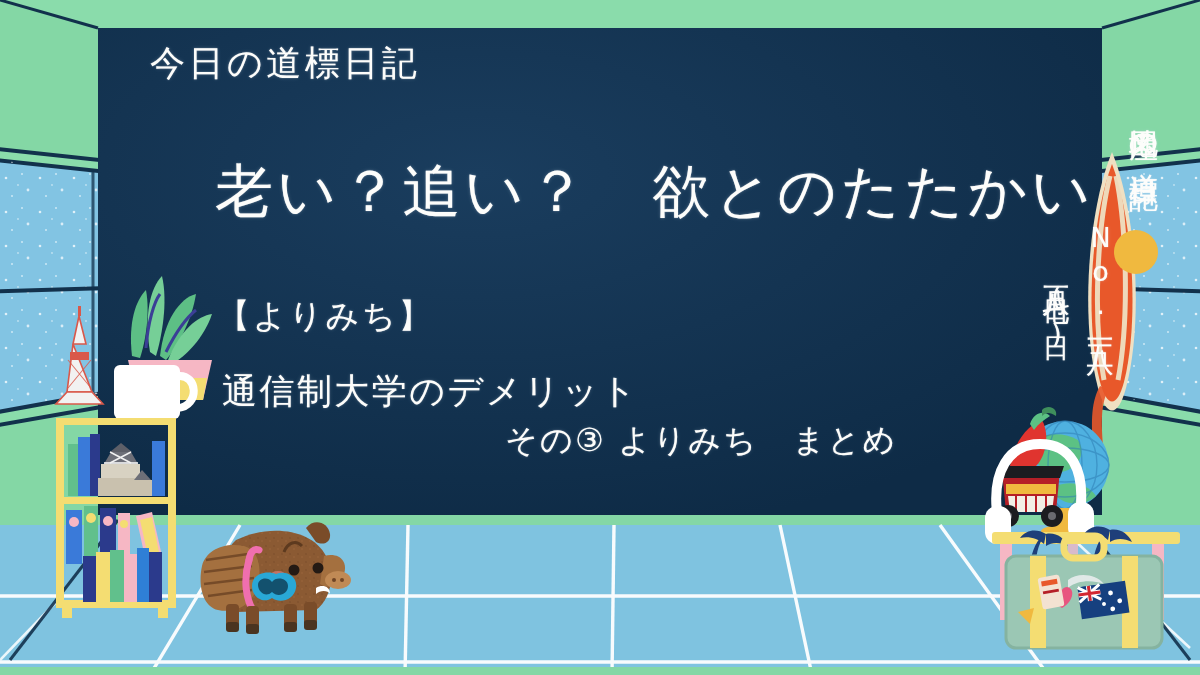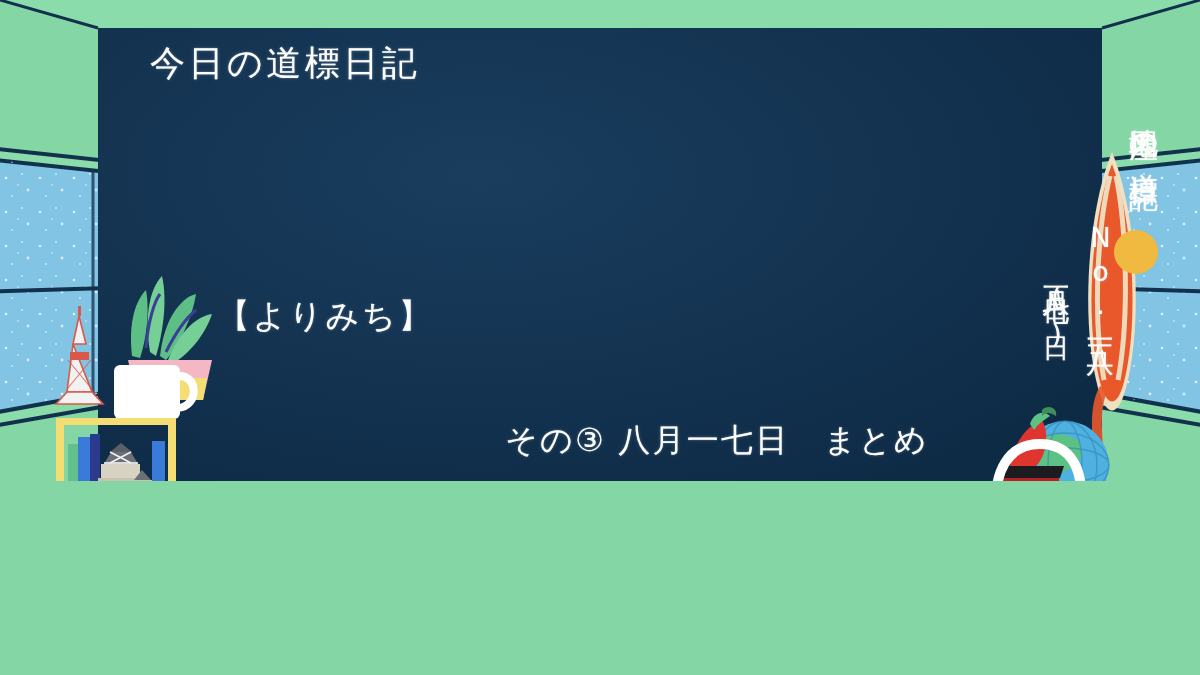--- a/index.html
+++ b/index.html
@@ -2,21 +2,21 @@
 <html><head>
 <meta charset="utf-8">
 <style>
   * { margin:0; padding:0; box-sizing:border-box; }
   html,body { width:1200px; height:675px; overflow:hidden; }
   body {
     font-family:"DejaVu Sans", sans-serif;
     background:#84d7a5;
     position:relative;
   }
-  #stage { position:absolute; inset:0; width:1200px; height:481px; overflow:hidden; }
+  #stage { position:absolute; inset:0; width:1200px; height:667px; overflow:hidden; }
   .layer { position:absolute; inset:0; }
   svg.scene { position:absolute; left:0; top:0; width:1200px; height:675px; }
 
   
   .chalk {
     position:absolute;
     color:#fdfdfb;
     font-family:"DejaVu Sans", sans-serif;
     font-weight:400;
     letter-spacing:.06em;
@@ -321,25 +321,27 @@
         </g>
         <path d="M1018,612 L1034,608 L1030,624 Z" fill="#f0b93f"></path>
       </g>
 
     </g>
   </svg>
 
   <div class="layer">
     <div class="chalk" id="kicker">今日の道標日記</div>
 
+    <div class="chalk" id="main-title">老い？追い？　欲とのたたかい</div>
 
     <div class="chalk" id="sub-label">【よりみち】</div>
 
-
-    <div class="chalk" id="sub-line2">その③ 八月一七日　まとめ</div>
+    <div class="chalk" id="sub-line1">通信制大学のデメリット</div>
+
+    <div class="chalk" id="sub-line2">その③ よりみち　まとめ</div>
 
     <div class="vtext" id="v-series">地図屋の道標日記</div>
 
     <div class="vtext" id="v-number">No.五一八</div>
 
     <div class="vtext" id="v-date">八月一七日(日)</div>
   </div>
 
 </div>
 

